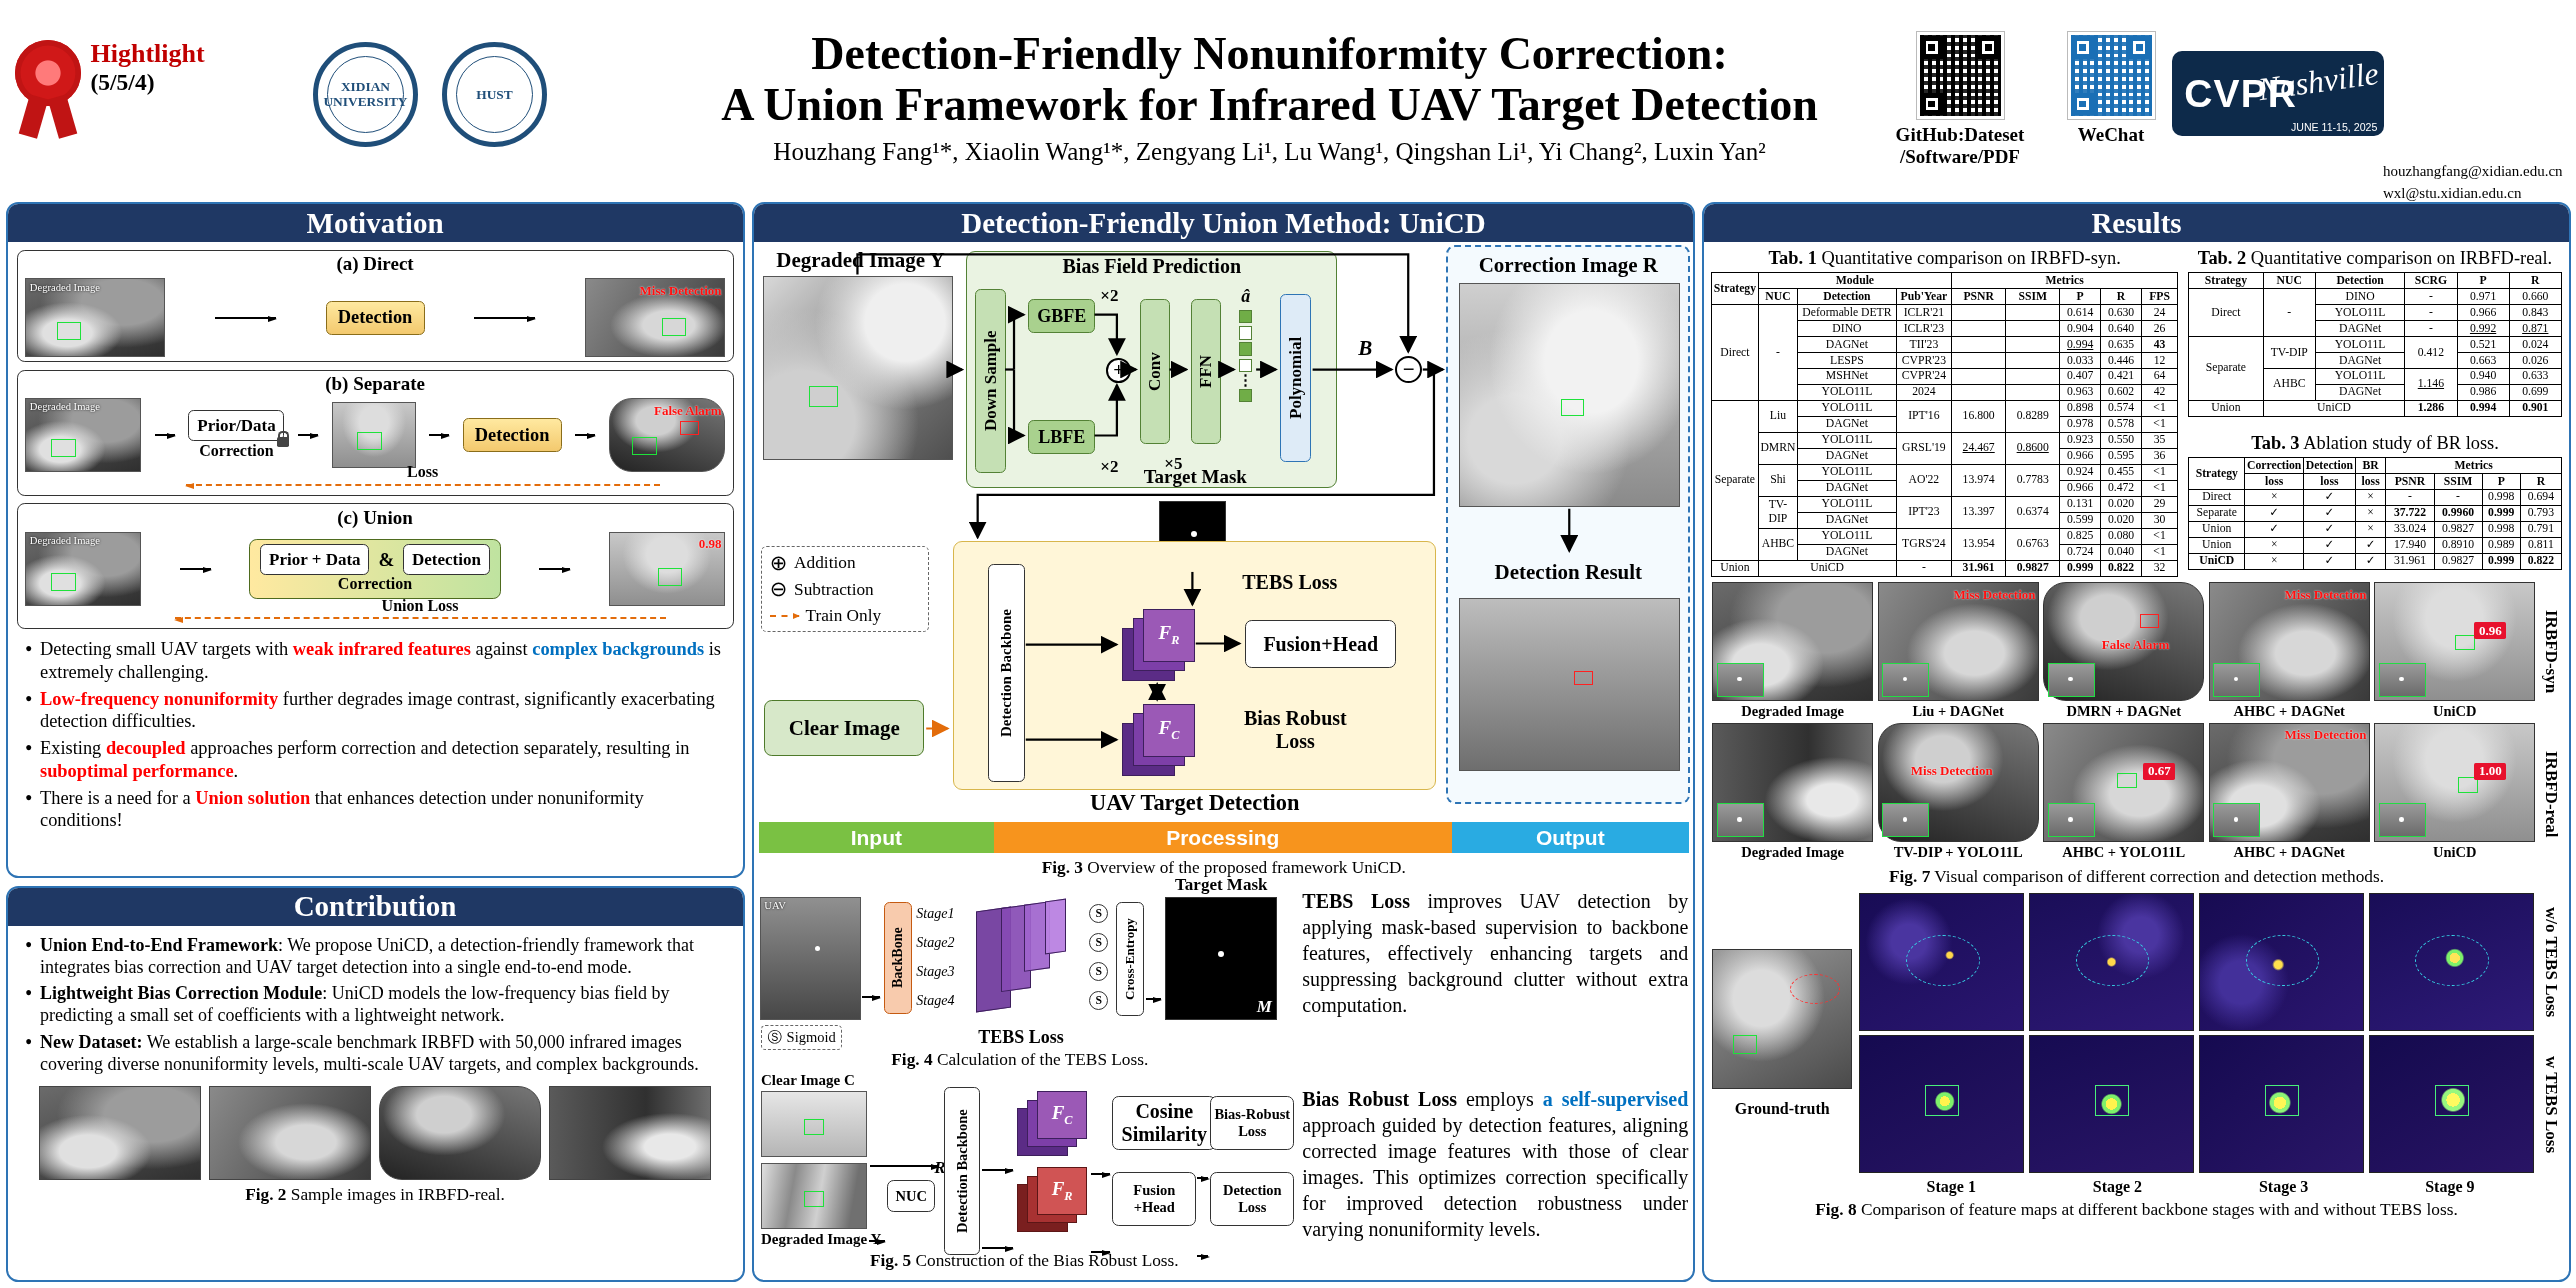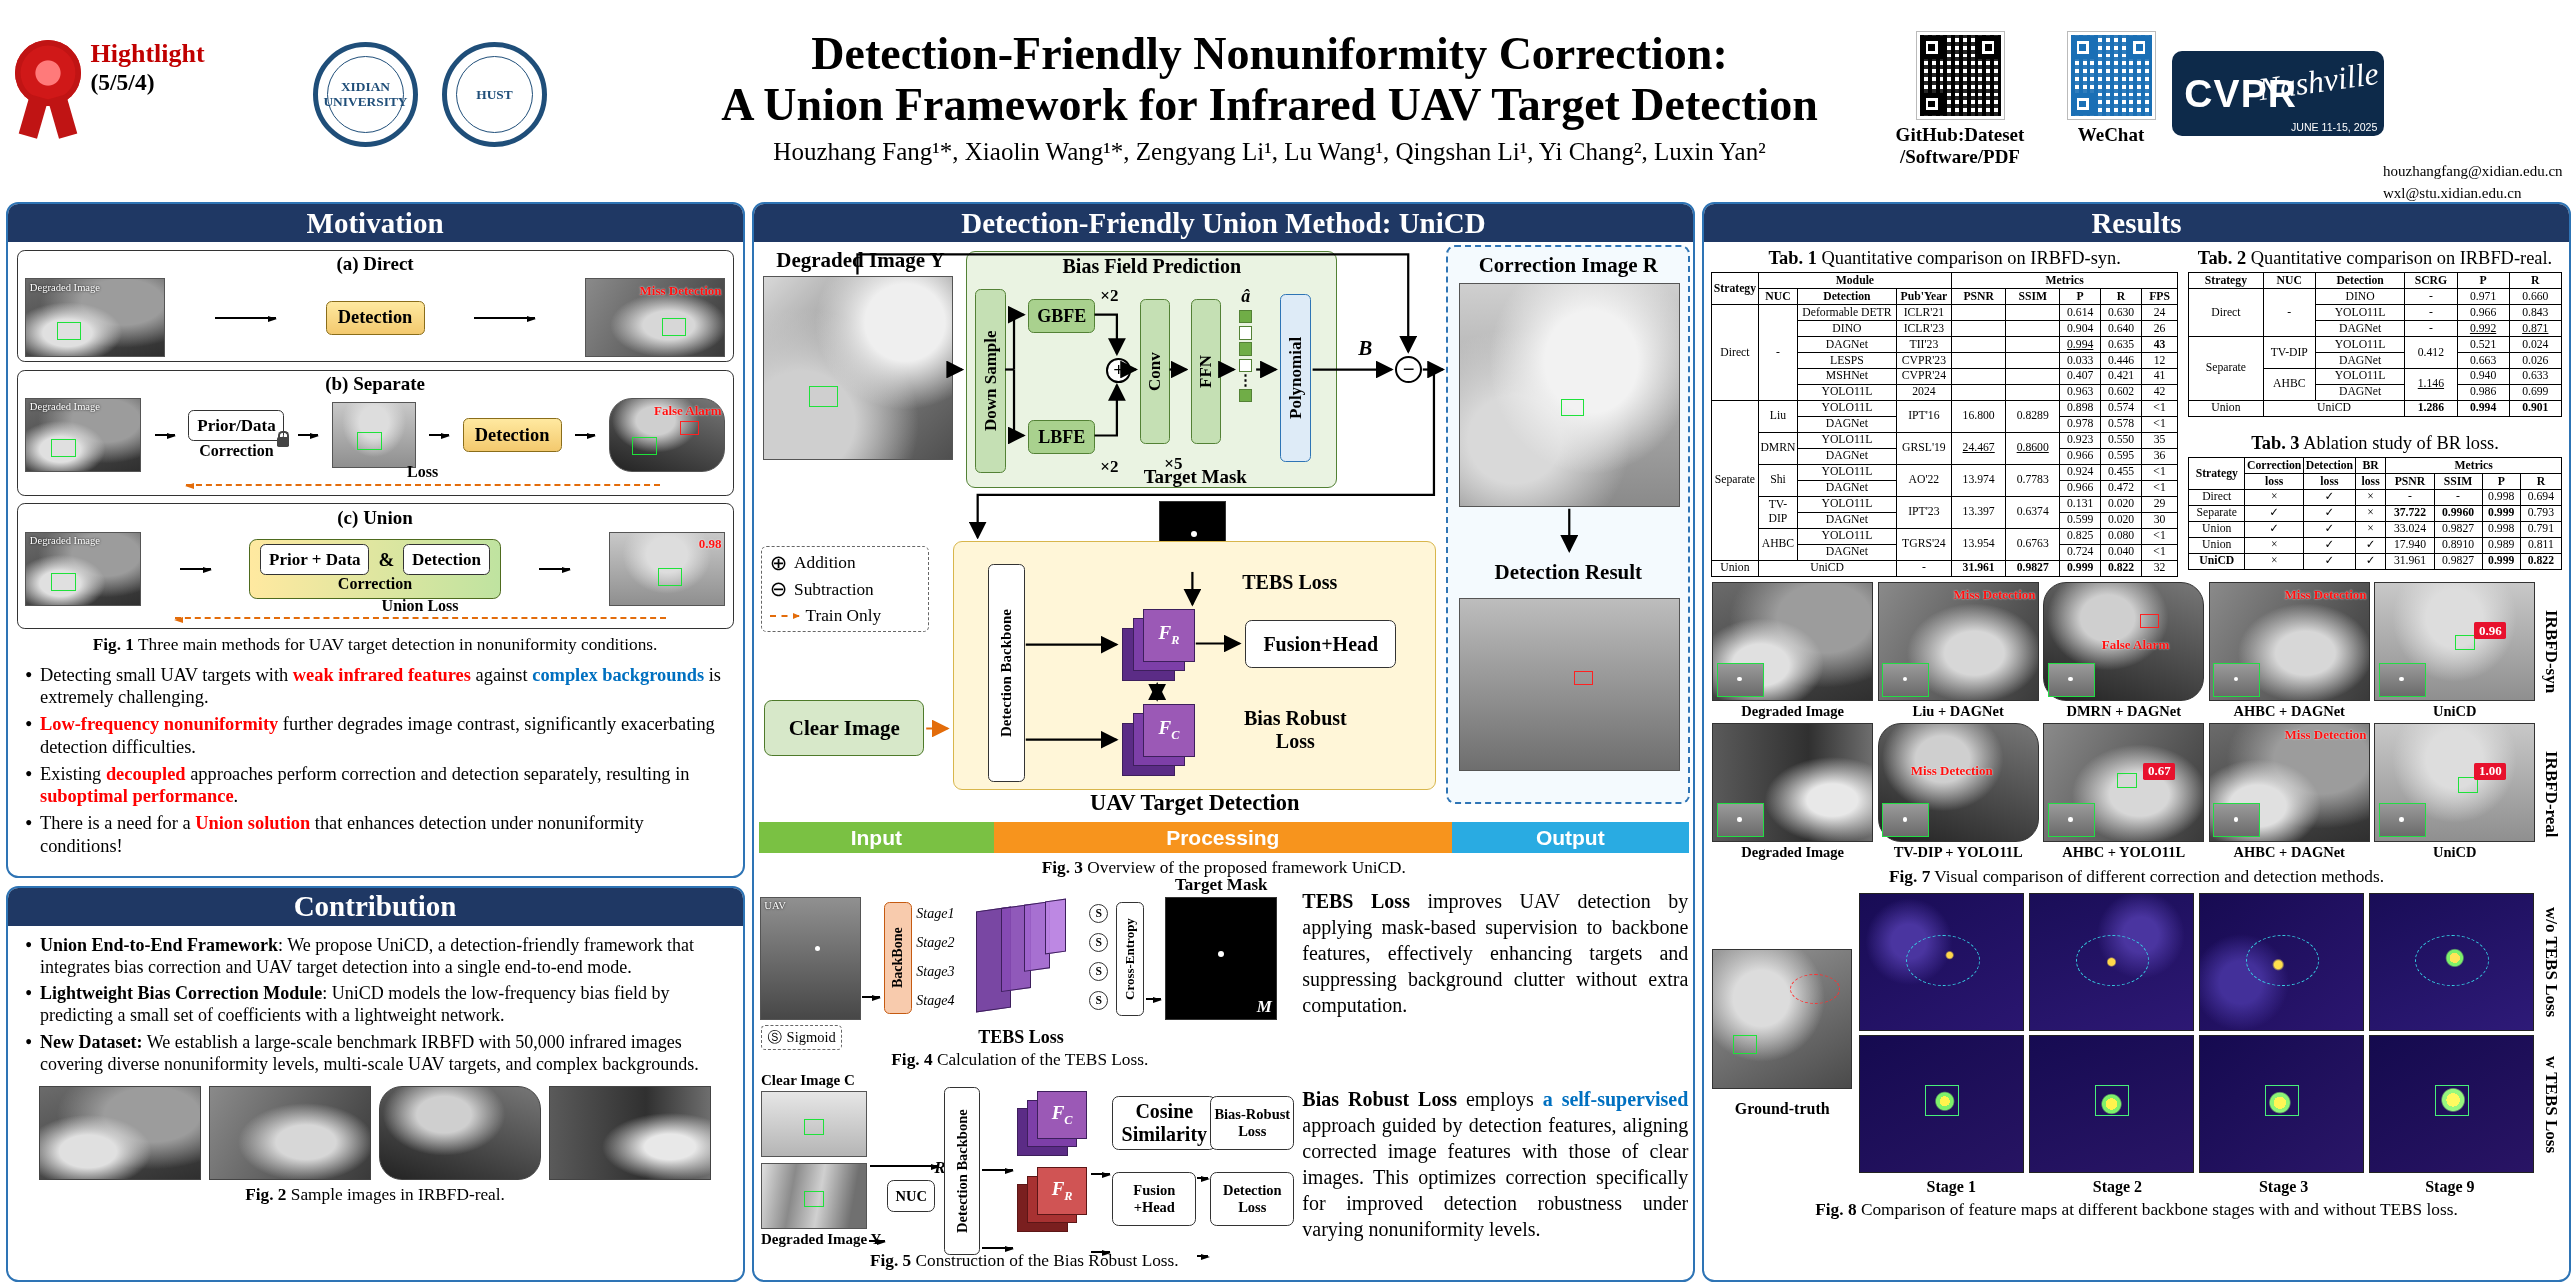--- a/index.html
+++ b/index.html
@@ -334,24 +334,20 @@
             <div class="thumb t-md bg-c5">
               <span class="ann">0.98</span>
               <span class="gbox" style="left:42%;top:48%;"></span>
             </div>
           </div>
           <div class="lossarrow" style="left:157px;right:67px;bottom:9px;">
             <span class="llbl">Union Loss</span>
           </div>
         </div>
 
-        <div class="cap">
-          <span class="tag">Fig. 1</span>
-          <span>Three main methods for UAV target detection in nonuniformity conditions.</span>
-        </div>
 
         <ul class="bullets">
           <li><span>Detecting small UAV targets with </span><span class="c-red bd">weak infrared features</span><span> against </span><span class="c-blue bd">complex backgrounds</span><span> is extremely challenging.</span></li>
           <li><span class="c-red bd">Low-frequency nonuniformity</span><span> further degrades image contrast, significantly exacerbating detection difficulties.</span></li>
           <li><span>Existing </span><span class="c-red bd">decoupled</span><span> approaches perform correction and detection separately, resulting in </span><span class="c-red bd">suboptimal performance</span><span>.</span></li>
           <li><span>There is a need for a </span><span class="c-red bd">Union solution</span><span> that enhances detection under nonuniformity conditions!</span></li>
         </ul>
       </div>
 
       <div class="panel p-contribution">
@@ -677,21 +673,21 @@
                       <td>0.446</td>
                       <td>12</td>
                     </tr>
                     <tr>
                       <td>MSHNet</td>
                       <td>CVPR'24</td>
                       <td></td>
                       <td></td>
                       <td>0.407</td>
                       <td>0.421</td>
-                      <td>41</td>
+                      <td>64</td>
                     </tr>
                     <tr>
                       <td>YOLO11L</td>
                       <td>2024</td>
                       <td></td>
                       <td></td>
                       <td>0.963</td>
                       <td>0.602</td>
                       <td>42</td>
                     </tr>

